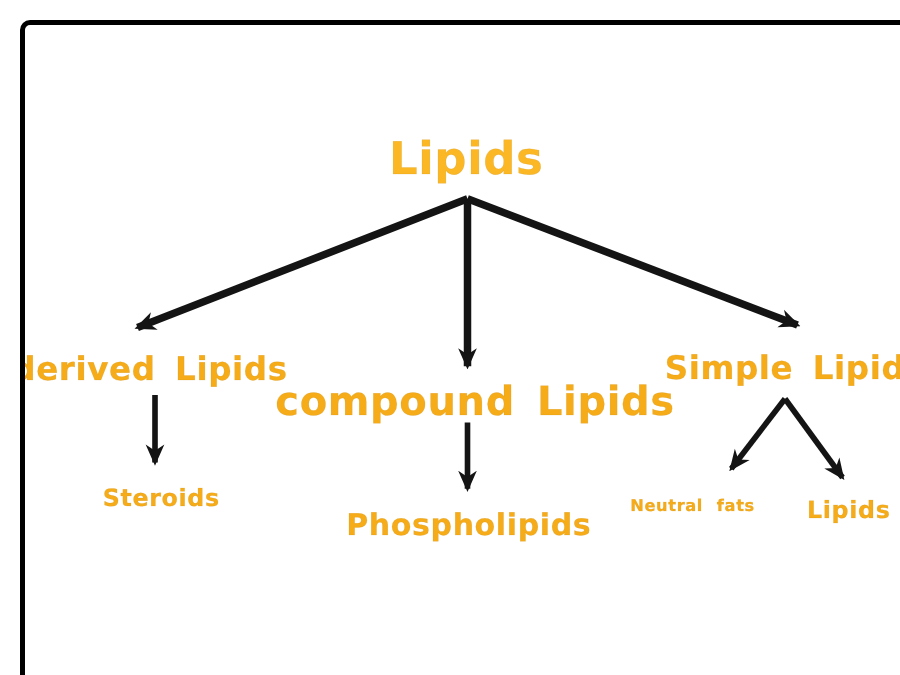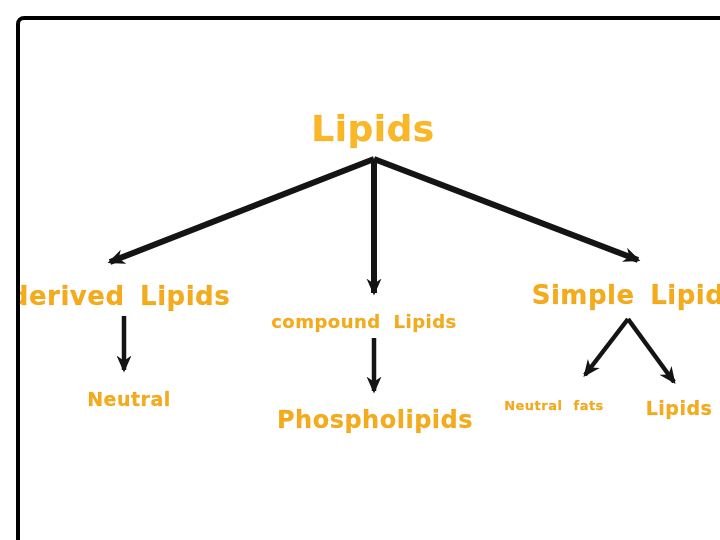--- a/index.html
+++ b/index.html
@@ -26,21 +26,21 @@
     transform:translate(-50%,-50%);
     white-space:nowrap;
     font-weight:bold;
     color:var(--c-node);
     word-spacing:6px;
     letter-spacing:0.5px;
     -webkit-text-stroke:0.4px rgba(180,120,0,0.25);
   }
   .n-title{left:353px;top:108px;font-size:36px;color:var(--c-title);}
   .n-derived{left:100px;top:276px;font-size:26px;}
-  .n-compound{left:344px;top:301px;font-size:18px;}
+  .n-compound{left:360px;top:301px;font-size:32px;}
   .n-simple{left:616px;top:275px;font-size:26px;}
   .n-steroids{left:109px;top:379px;font-size:19px;}
   .n-phospholipids{left:355px;top:400px;font-size:24px;}
   .n-neutralfats{left:534px;top:385px;font-size:13px;}
   .n-waxes{left:659px;top:388px;font-size:19px;}
   svg line{stroke:var(--c-arrow);stroke-linecap:butt;}
   .lv1{stroke-width:6px;}
   .lv2{stroke-width:4.5px;}
 </style>
 </head>
@@ -64,21 +64,21 @@
   </svg>
 
   <div class="node n-title">Lipids</div>
 
   <div class="node n-derived">derived Lipids</div>
 
   <div class="node n-compound">compound Lipids</div>
 
   <div class="node n-simple">Simple Lipids</div>
 
-  <div class="node n-steroids">Neutral</div>
+  <div class="node n-steroids">Steroids</div>
 
   <div class="node n-phospholipids">Phospholipids</div>
 
   <div class="node n-neutralfats">Neutral fats</div>
 
   <div class="node n-waxes">Lipids</div>
 
 </div>
 
 </body></html>

